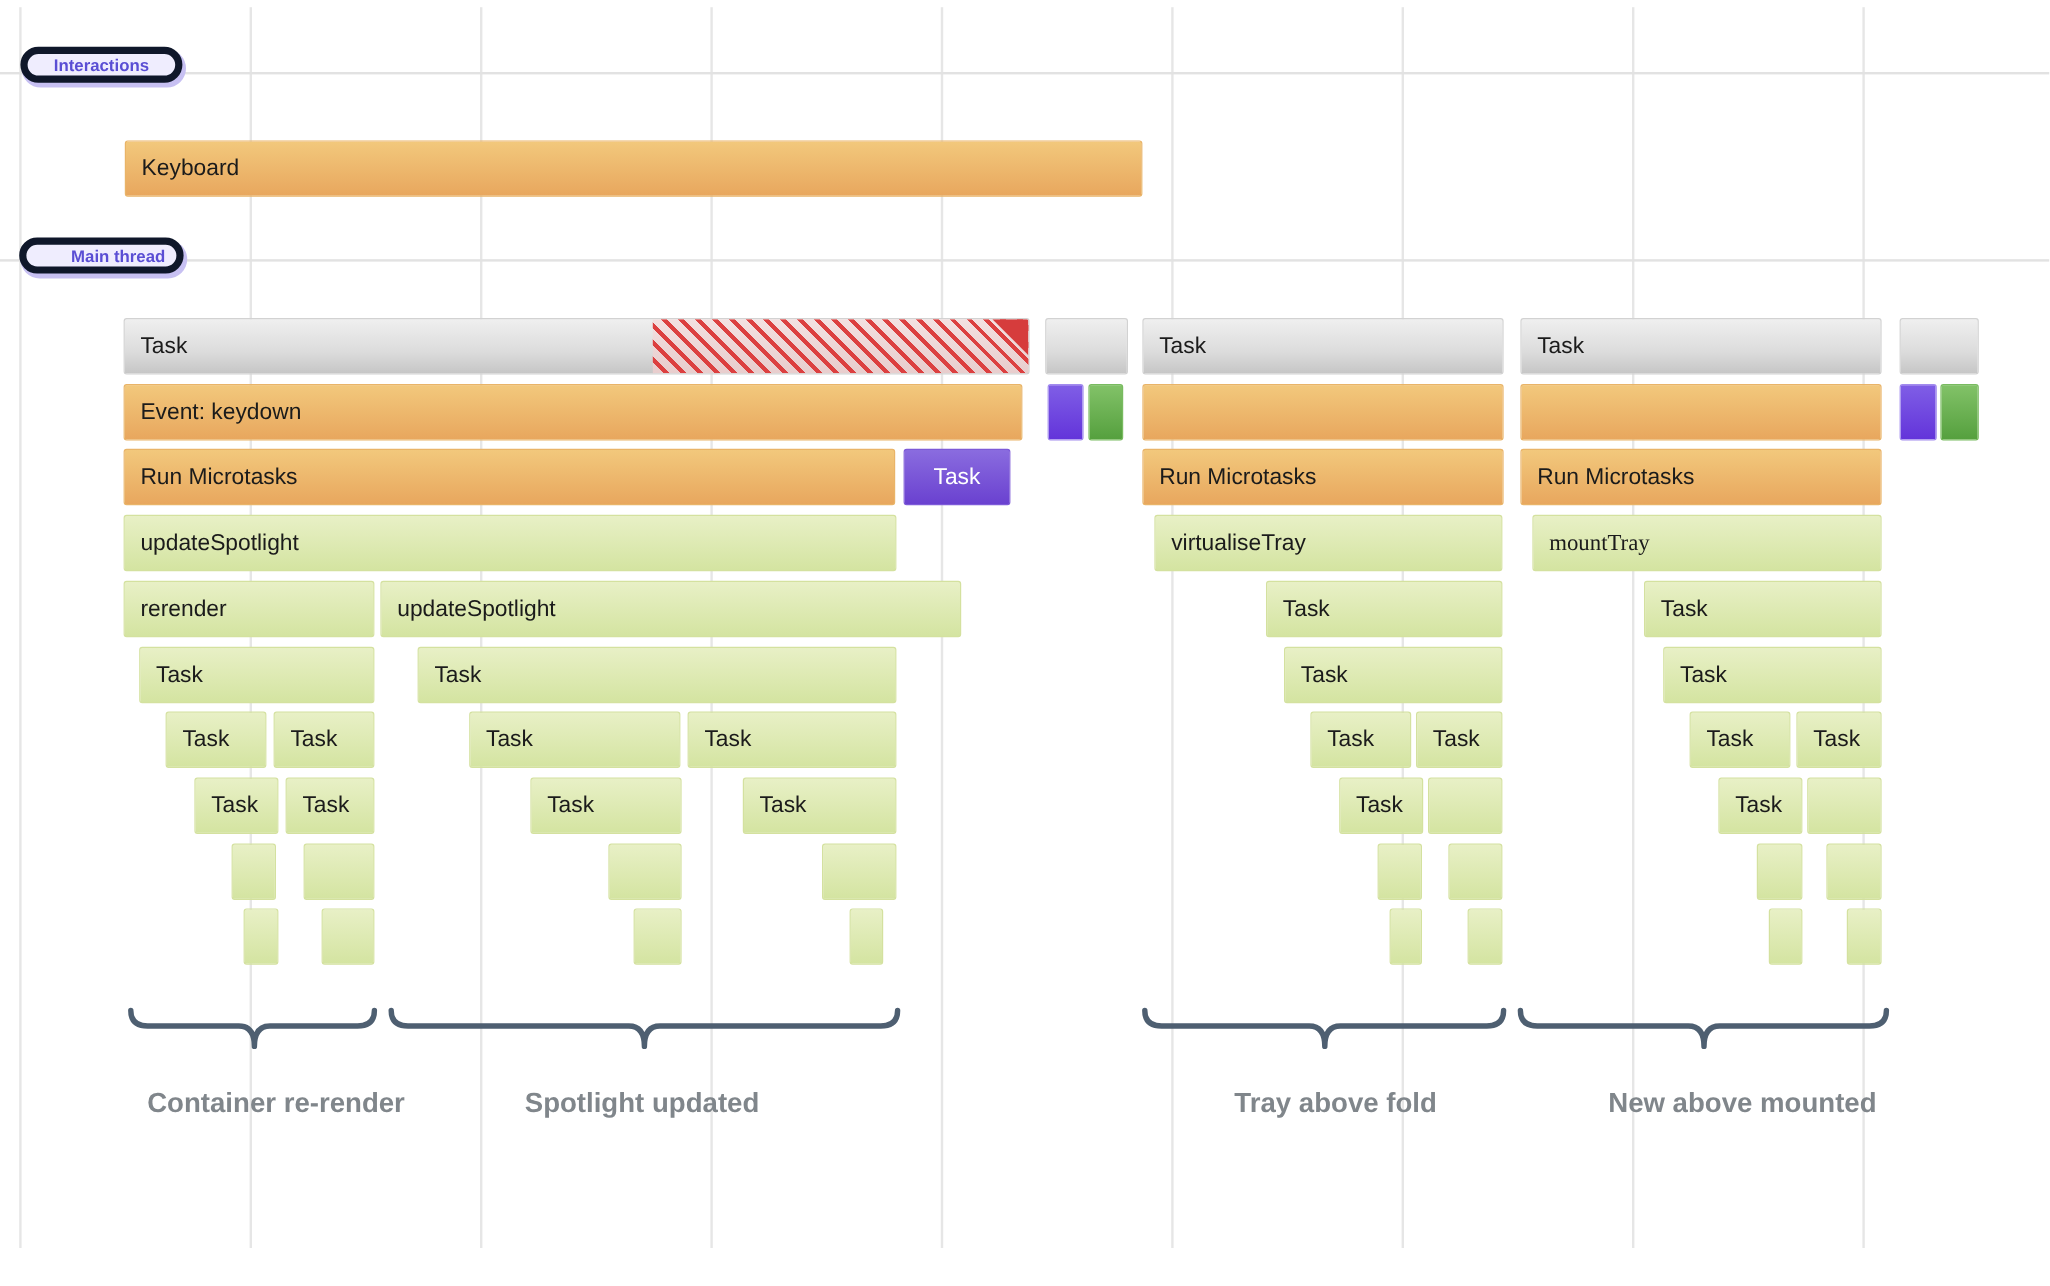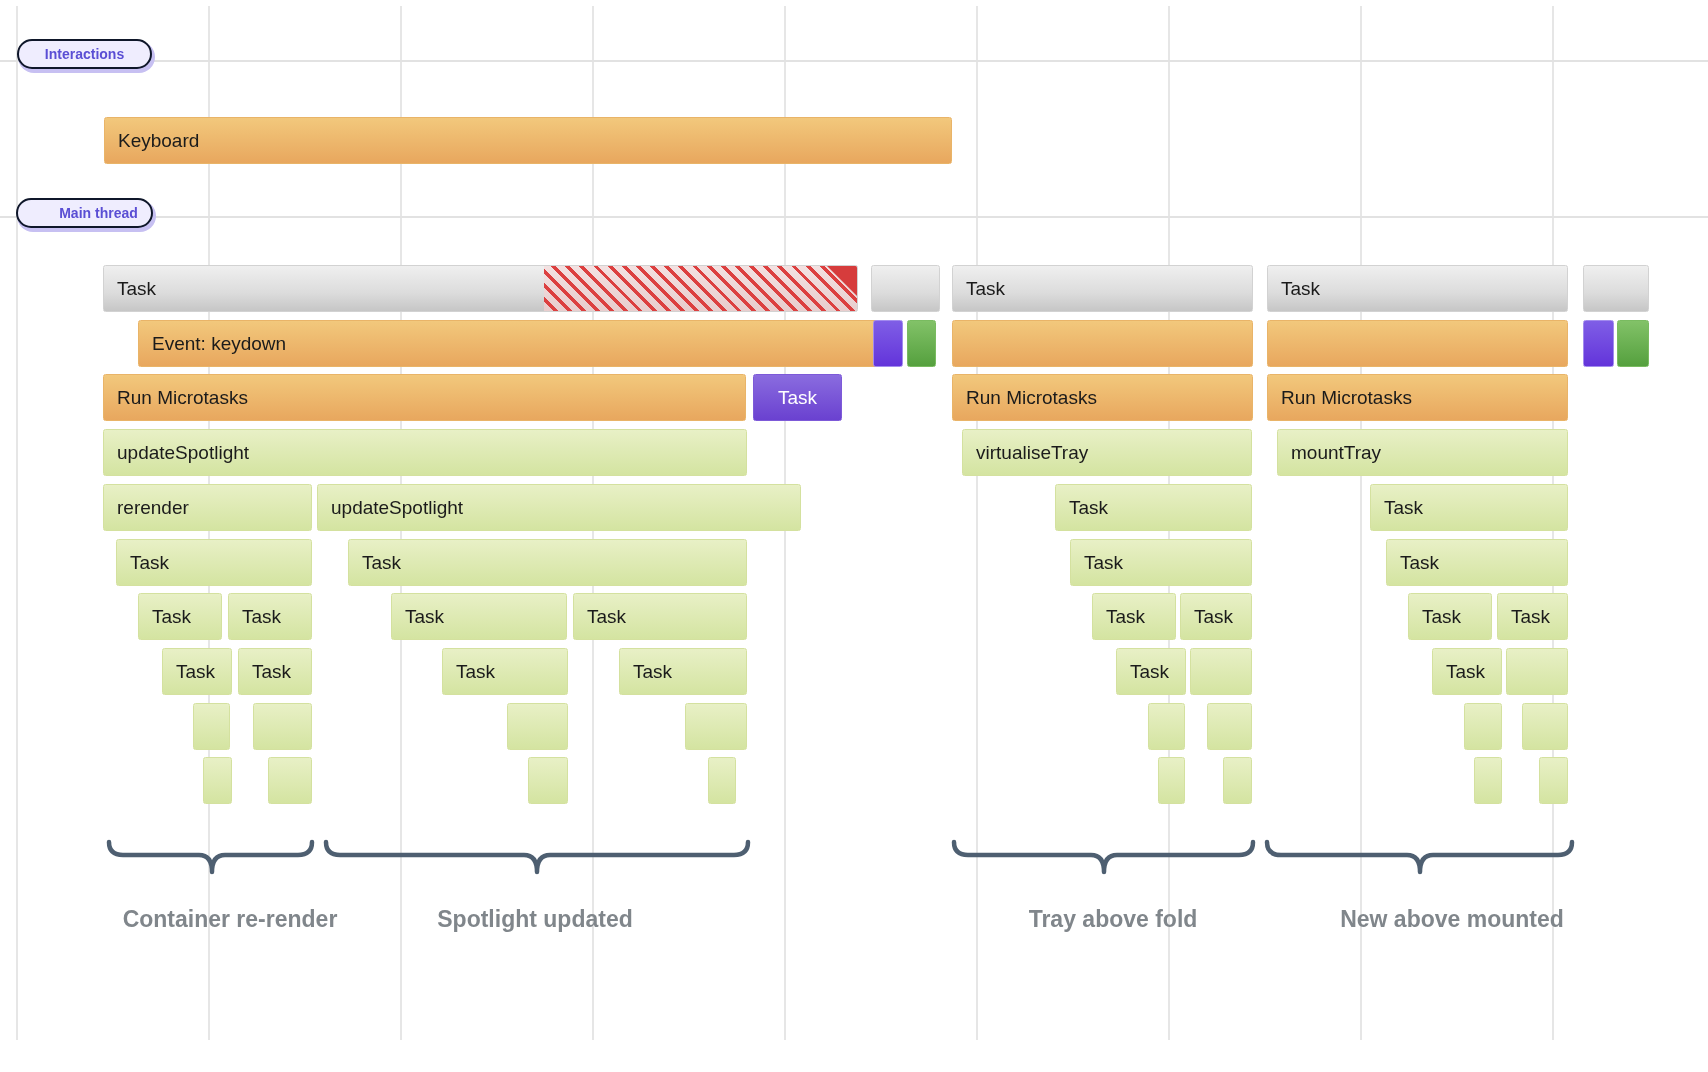--- a/index.html
+++ b/index.html
@@ -1,20 +1,20 @@
 <!DOCTYPE html>
 <html><head>
 <meta charset="utf-8">
 <style>
   html,body{margin:0;padding:0;background:#fff;}
   #canvas{position:relative;width:1708px;height:1072px;overflow:hidden;background:#fff;
           font-family:"Liberation Sans",sans-serif;}
   .vline{position:absolute;width:2px;background:#e6e6e6;}
   .hline{position:absolute;height:2px;background:#e2e2e2;left:0;width:1708px;}
-  .pill{position:absolute;border:2px solid #0f172a;background:#efedfe;color:#5a4ed4;
+  .pill{position:absolute;border:6px solid #0f172a;background:#efedfe;color:#5a4ed4;
         font-weight:bold;font-size:14px;border-radius:16px;display:flex;align-items:center;
         justify-content:center;box-shadow:2px 3px 0 1px #c7c0f2;z-index:6;box-sizing:border-box;}
   .bar{position:absolute;height:47px;border-radius:2.5px;box-sizing:border-box;font-size:19px;
        color:#1b1b1b;overflow:hidden;z-index:3;font-weight:500;}
   .bl{position:absolute;left:13px;top:0;line-height:46px;white-space:nowrap;}
   .bl.center{left:0;width:100%;text-align:center;color:#fff;}
   .task{background:linear-gradient(180deg,#efefef 0%,#dcdcdc 60%,#c6c6c6 100%);border:1px solid #d2d2d2;}
   .orange{background:linear-gradient(180deg,#f2c87c 0%,#e8a75e 100%);border:1px solid #e9b468;}
   .green{background:linear-gradient(180deg,#e8f0c6 0%,#d4e4a1 100%);border:1px solid #d4e19f;}
   .style{background:linear-gradient(180deg,#8a6cdf 0%,#6a41d0 100%);border:1px solid #7d5ad8;}
@@ -59,21 +59,21 @@
   <div class="pill" id="main-thread-pill" style="left:16px;top:198px;width:137px;height:30px;padding-left:28px;">
     <span>Main thread</span>
   </div>
 
   <div id="bars">
       <div class="bar task" style="left: 103px; top: 265px; width: 755px; height: 47px;">
         <span class="bl">Task</span>
         <div class="hatch" style="left: 440px; width: 315px;"></div>
         <div class="tri"></div>
       </div>
-      <div class="bar orange" style="left: 103px; top: 319.7px; width: 749px; height: 47px; margin-left: 35px;">
+      <div class="bar orange" style="left: 103px; top: 319.7px; width: 749px; height: 47px;">
         <span class="bl">Event: keydown</span>
       </div>
       <div class="bar orange" style="left: 103px; top: 374.4px; width: 643px; height: 47px;">
         <span class="bl">Run Microtasks</span>
       </div>
       <div class="bar style" style="left: 753px; top: 374.4px; width: 89px; height: 47px;">
         <span class="bl center">Task</span>
       </div>
       <div class="bar green" style="left: 103px; top: 429.1px; width: 644px; height: 47px;">
         <span class="bl">updateSpotlight</span>
@@ -155,21 +155,21 @@
       <div class="bar green" style="left: 1207px; top: 702.6px; width: 45px; height: 47px;"></div>
       <div class="bar green" style="left: 1158px; top: 757.3px; width: 27px; height: 47px;"></div>
       <div class="bar green" style="left: 1223px; top: 757.3px; width: 29px; height: 47px;"></div>
       <div class="bar task" style="left: 1267px; top: 265px; width: 301px; height: 47px;">
         <span class="bl">Task</span>
       </div>
       <div class="bar orange" style="left: 1267px; top: 319.7px; width: 301px; height: 47px;"></div>
       <div class="bar orange" style="left: 1267px; top: 374.4px; width: 301px; height: 47px;">
         <span class="bl">Run Microtasks</span>
       </div>
-      <div class="bar green" style="left: 1277px; top: 429.1px; width: 291px; height: 47px;">
+      <div class="bar green" style="left: 1277px; top: 429.1px; width: 291px; height: 47px; font-family: Liberation Serif, serif;">
         <span class="bl">mountTray</span>
       </div>
       <div class="bar green" style="left: 1370px; top: 483.8px; width: 198px; height: 47px;">
         <span class="bl">Task</span>
       </div>
       <div class="bar green" style="left: 1386px; top: 538.5px; width: 182px; height: 47px;">
         <span class="bl">Task</span>
       </div>
       <div class="bar green" style="left: 1408px; top: 593.2px; width: 84px; height: 47px;">
         <span class="bl">Task</span>

